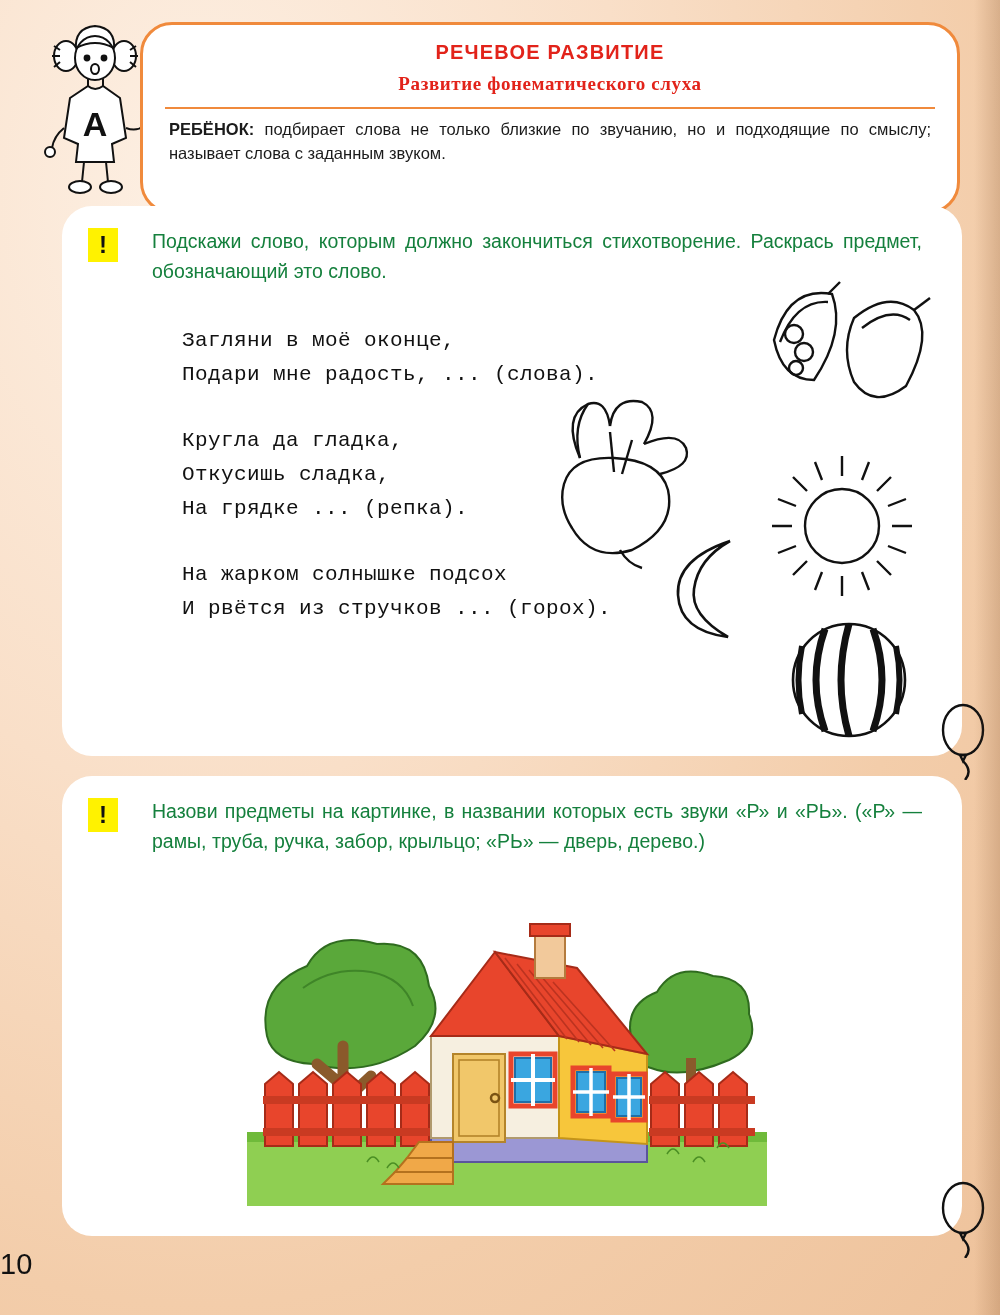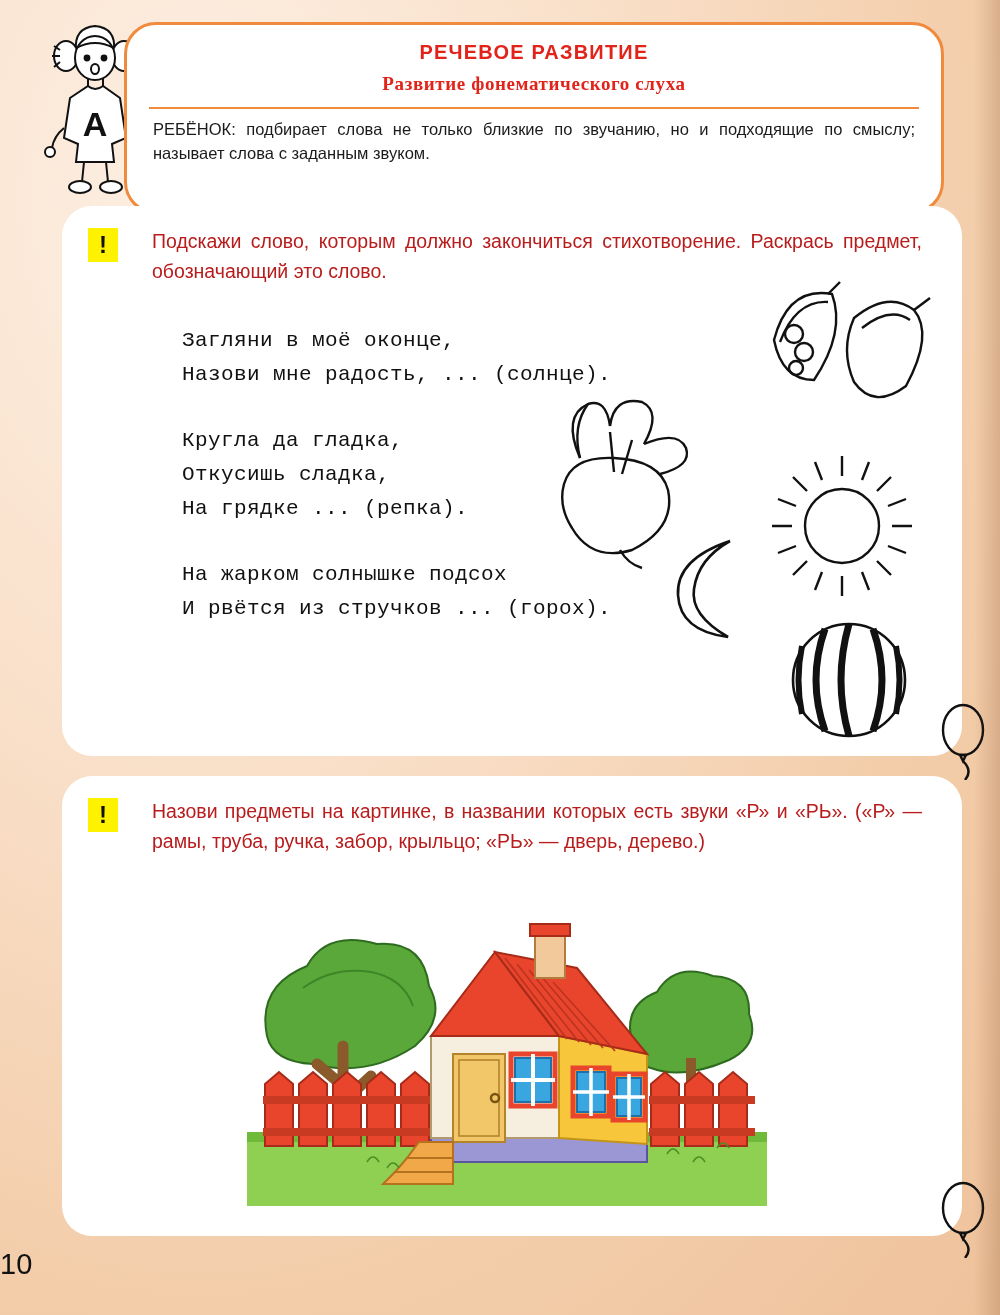--- a/index.html
+++ b/index.html
@@ -31,21 +31,21 @@
     position: absolute;
     left: 40px;
     top: 16px;
     width: 110px;
     height: 180px;
   }
 
   
   .header-card {
     position: absolute;
-    left: 124px;
+    left: 140px;
     top: 22px;
     width: 820px;
     height: 192px;
     background: #ffffff;
     border: 3px solid #f08a3c;
     border-radius: 32px;
     box-sizing: border-box;
   }
   .header-title {
     text-align: center;
@@ -69,21 +69,21 @@
     border-top: 2px solid #f08a3c;
   }
   .header-body {
     margin: 9px 26px 0 26px;
     font-size: 16.5px;
     line-height: 1.45;
     color: #1b1b1b;
     text-align: justify;
   }
   .header-body b {
-    font-weight: normal;
+    font-weight: bold;
     margin-top: 48px;
   }
 
   
   .card {
     position: absolute;
     background: #ffffff;
     border-radius: 30px;
     box-sizing: border-box;
   }
@@ -113,21 +113,21 @@
     line-height: 34px;
     text-align: center;
   }
   .task-text {
     position: absolute;
     left: 90px;
     top: 20px;
     width: 770px;
     font-size: 19.5px;
     line-height: 1.55;
-    color: #b91c1c;
+    color: #15803d;
     text-align: justify;
   }
 
   
   .poems {
     position: absolute;
     left: 120px;
     top: 118px;
     font-size: 21px;
     line-height: 1.62;
@@ -224,21 +224,21 @@
     <div class="header-body"><b>РЕБЁНОК:</b><span> подбирает слова не только близкие по звучанию, но и подходящие по смыслу; называет слова с заданным звуком.</span></div>
   </div>
 
   <div class="card" id="card-1">
     <div class="bang">!</div>
     <div class="task-text">Подскажи слово, которым должно закончиться стихотворение. Раскрась предмет, обозначающий это слово.</div>
 
     <div class="poems">
       <div class="poem">
         <div>Загляни в моё оконце,</div>
-        <div>Назови мне радость, ... (солнце).</div>
+        <div>Подари мне радость, ... (слова).</div>
       </div>
       <div class="poem">
         <div>Кругла да гладка,</div>
         <div>Откусишь сладка,</div>
         <div>На грядке ... (репка).</div>
       </div>
       <div class="poem">
         <div>На жарком солнышке подсох</div>
         <div>И рвётся из стручков ... (горох).</div>
       </div>

